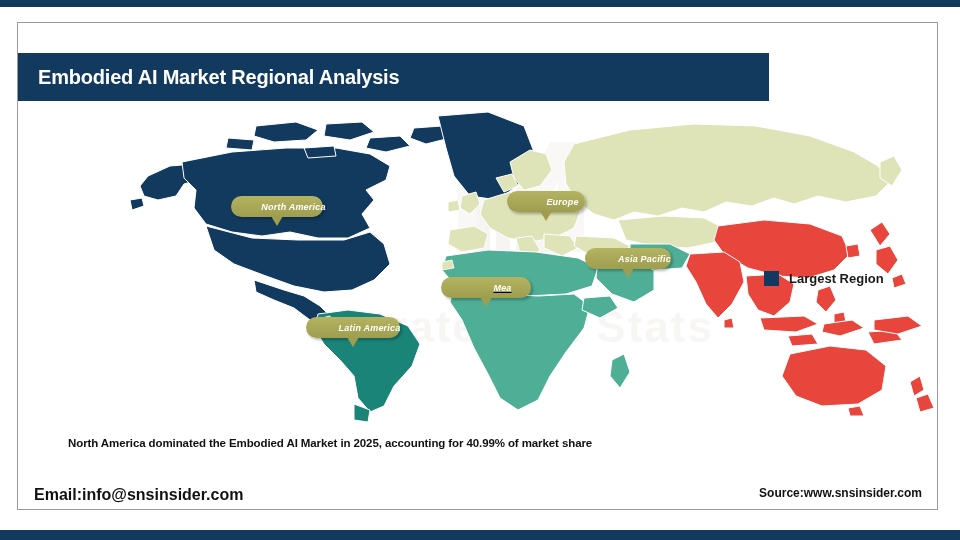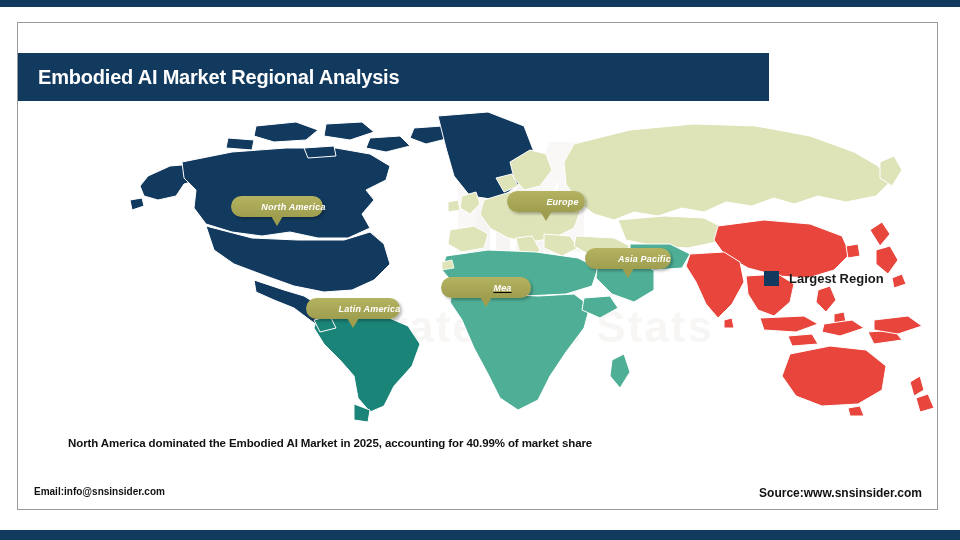--- a/index.html
+++ b/index.html
@@ -90,21 +90,21 @@
     left:50%;margin-left:-6px;bottom:-9px;
     width:0;height:0;
     border-left:6px solid transparent;
     border-right:6px solid transparent;
     border-top:10px solid #9f9e4f;
   }
   .pill-na{left:213px;top:92px;width:92px;}
   .pill-eu{left:443px;top:87px;width:78px;margin-left:46px;}
   .pill-ap{left:567px;top:144px;width:86px;}
   .pill-mea{left:423px;top:173px;width:90px;text-decoration:underline;}
-  .pill-la{left:288px;top:194px;width:94px;}
+  .pill-la{left:288px;top:213px;width:94px;}
 
   
   .legend{
     position:absolute;left:764px;top:271px;
     display:flex;align-items:center;gap:10px;
     z-index:7;
     font-weight:bold;
   }
   .legend-swatch{
     width:15px;height:15px;background:#123A5E;display:block;
@@ -115,21 +115,21 @@
 
   
   .caption{
     position:absolute;left:36px;top:437px;
     font-size:11.5px;font-weight:bold;color:#111111;
     letter-spacing:-0.1px;
     padding-left:32px;
   }
   .email{
     position:absolute;left:34px;top:486px;
-    font-size:10px;font-weight:bold;color:#111111;
+    font-size:16px;font-weight:bold;color:#111111;
   }
   .source{
     position:absolute;right:38px;top:486px;
     font-size:12px;font-weight:bold;color:#111111;
   }
 </style>
 </head>
 <body>
 
 <div class="slide">

